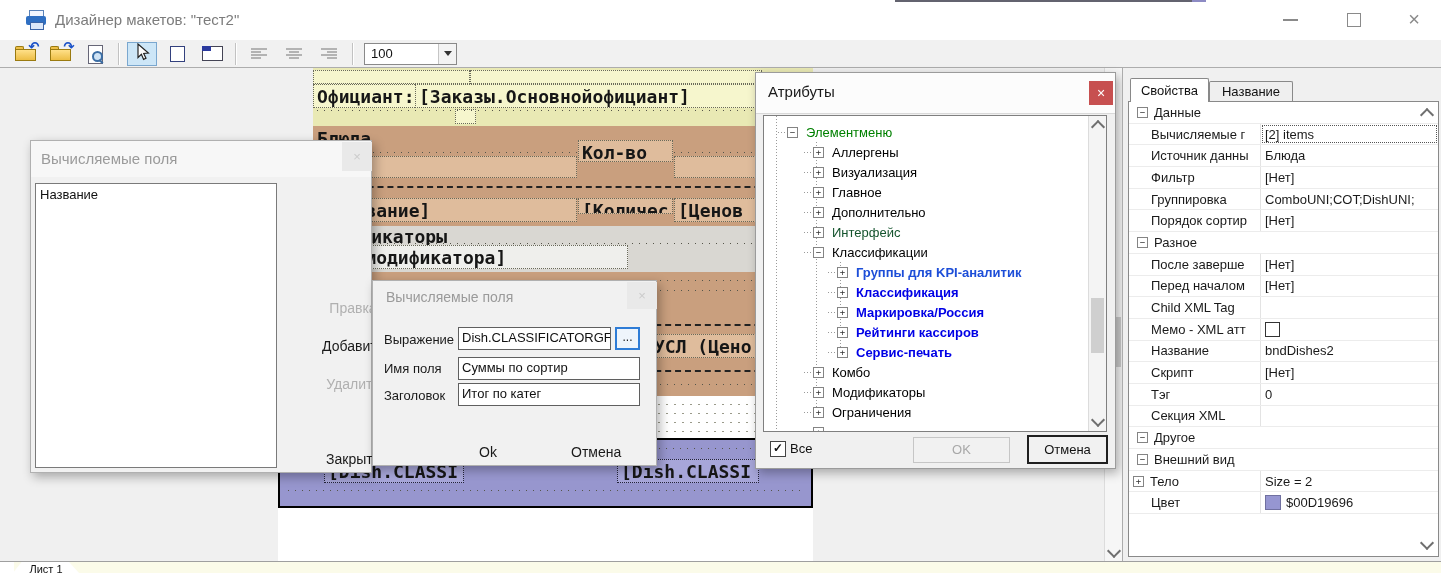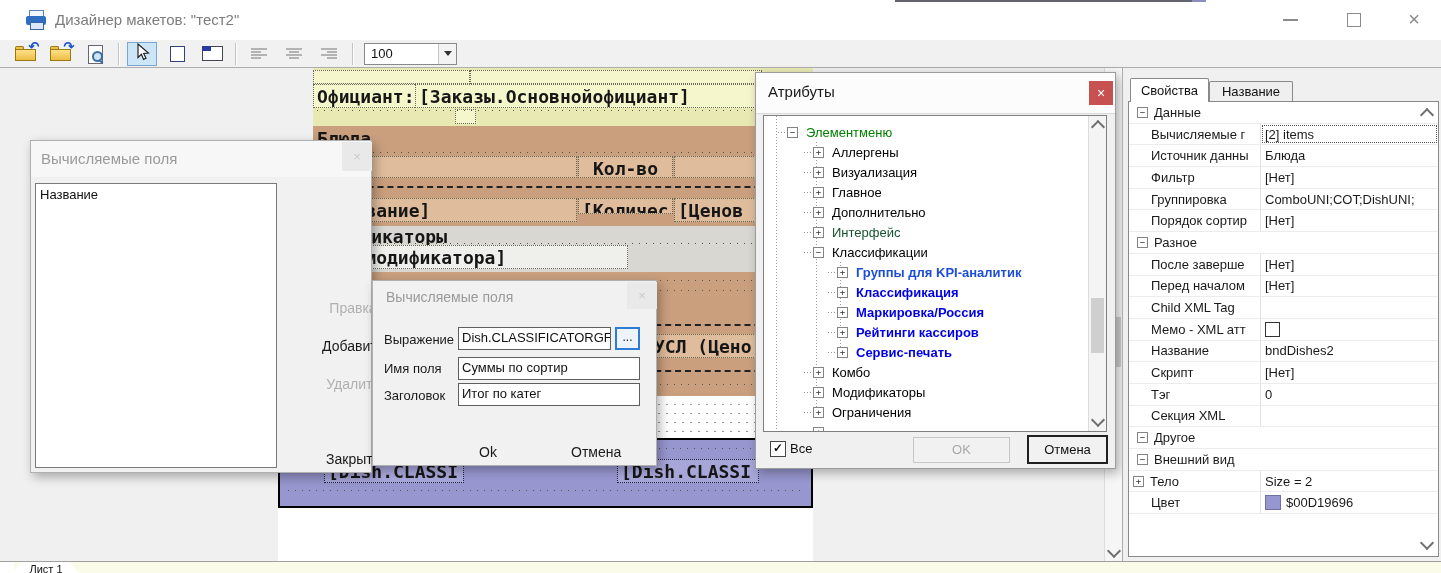--- a/index.html
+++ b/index.html
@@ -236,21 +236,21 @@
       <div class="cell ycell mono" style="left:0;top:16px;width:104px;height:24px;">Официант:</div>
       <div class="cell ycell mono" style="left:102px;top:16px;width:347px;height:24px;">[Заказы.Основнойофициант]</div>
       <div class="cell ycell" style="left:142px;top:41px;width:21px;height:15px;"></div>
       <div class="dotline" style="left:4px;top:42px;width:440px;"></div>
     </div>
 
     <div id="band-tan" class="band">
       <div class="mono" style="position:absolute;left:4px;top:2px;">Блюда</div>
       <div class="dotline" style="left:4px;top:26px;width:488px;"></div>
       <div class="cell tcell" style="left:5px;top:30px;width:259px;height:22px;"></div>
-      <div class="cell tcell mono" style="left:265px;top:30px;width:95px;height:22px;text-align:center;">Кол-во</div>
+      <div class="cell tcell mono" style="left:265px;top:14px;width:95px;height:22px;text-align:left;">Кол-во</div>
       <div class="cell tcell" style="left:361px;top:30px;width:136px;height:22px;"></div>
       <div class="dashline" style="left:5px;top:60px;width:492px;"></div>
       <div class="cell tcell mono" style="left:5px;top:72px;width:259px;height:24px;">[Название]</div>
       <div class="cell tcell mono" style="left:265px;top:72px;width:95px;height:16px;">[Количес</div>
       <div class="cell tcell mono" style="left:361px;top:72px;width:136px;height:24px;">[Ценов</div>
     </div>
 
     <div id="band-gray" class="band">
       <div class="mono" style="position:absolute;left:4px;top:0px;">Модификаторы</div>
       <div class="dotline" style="left:4px;top:17px;width:488px;"></div>

